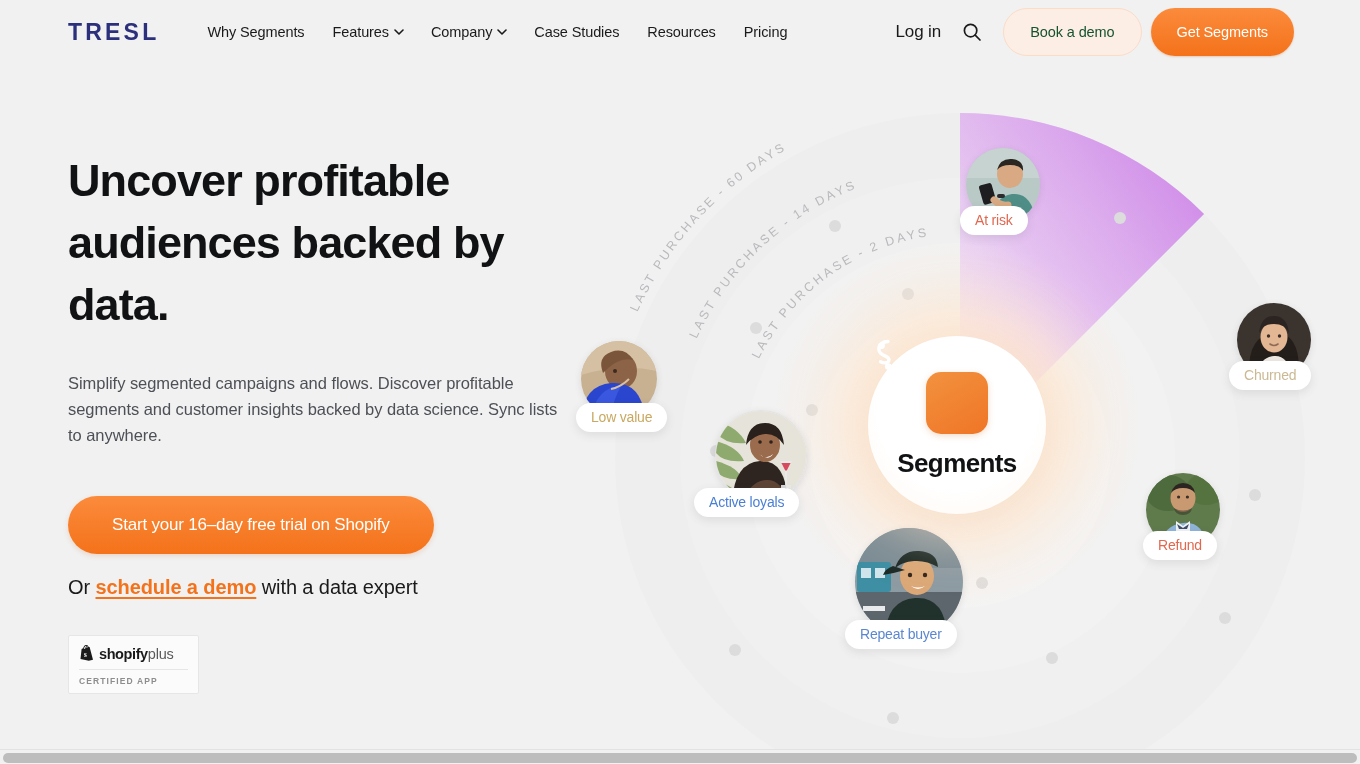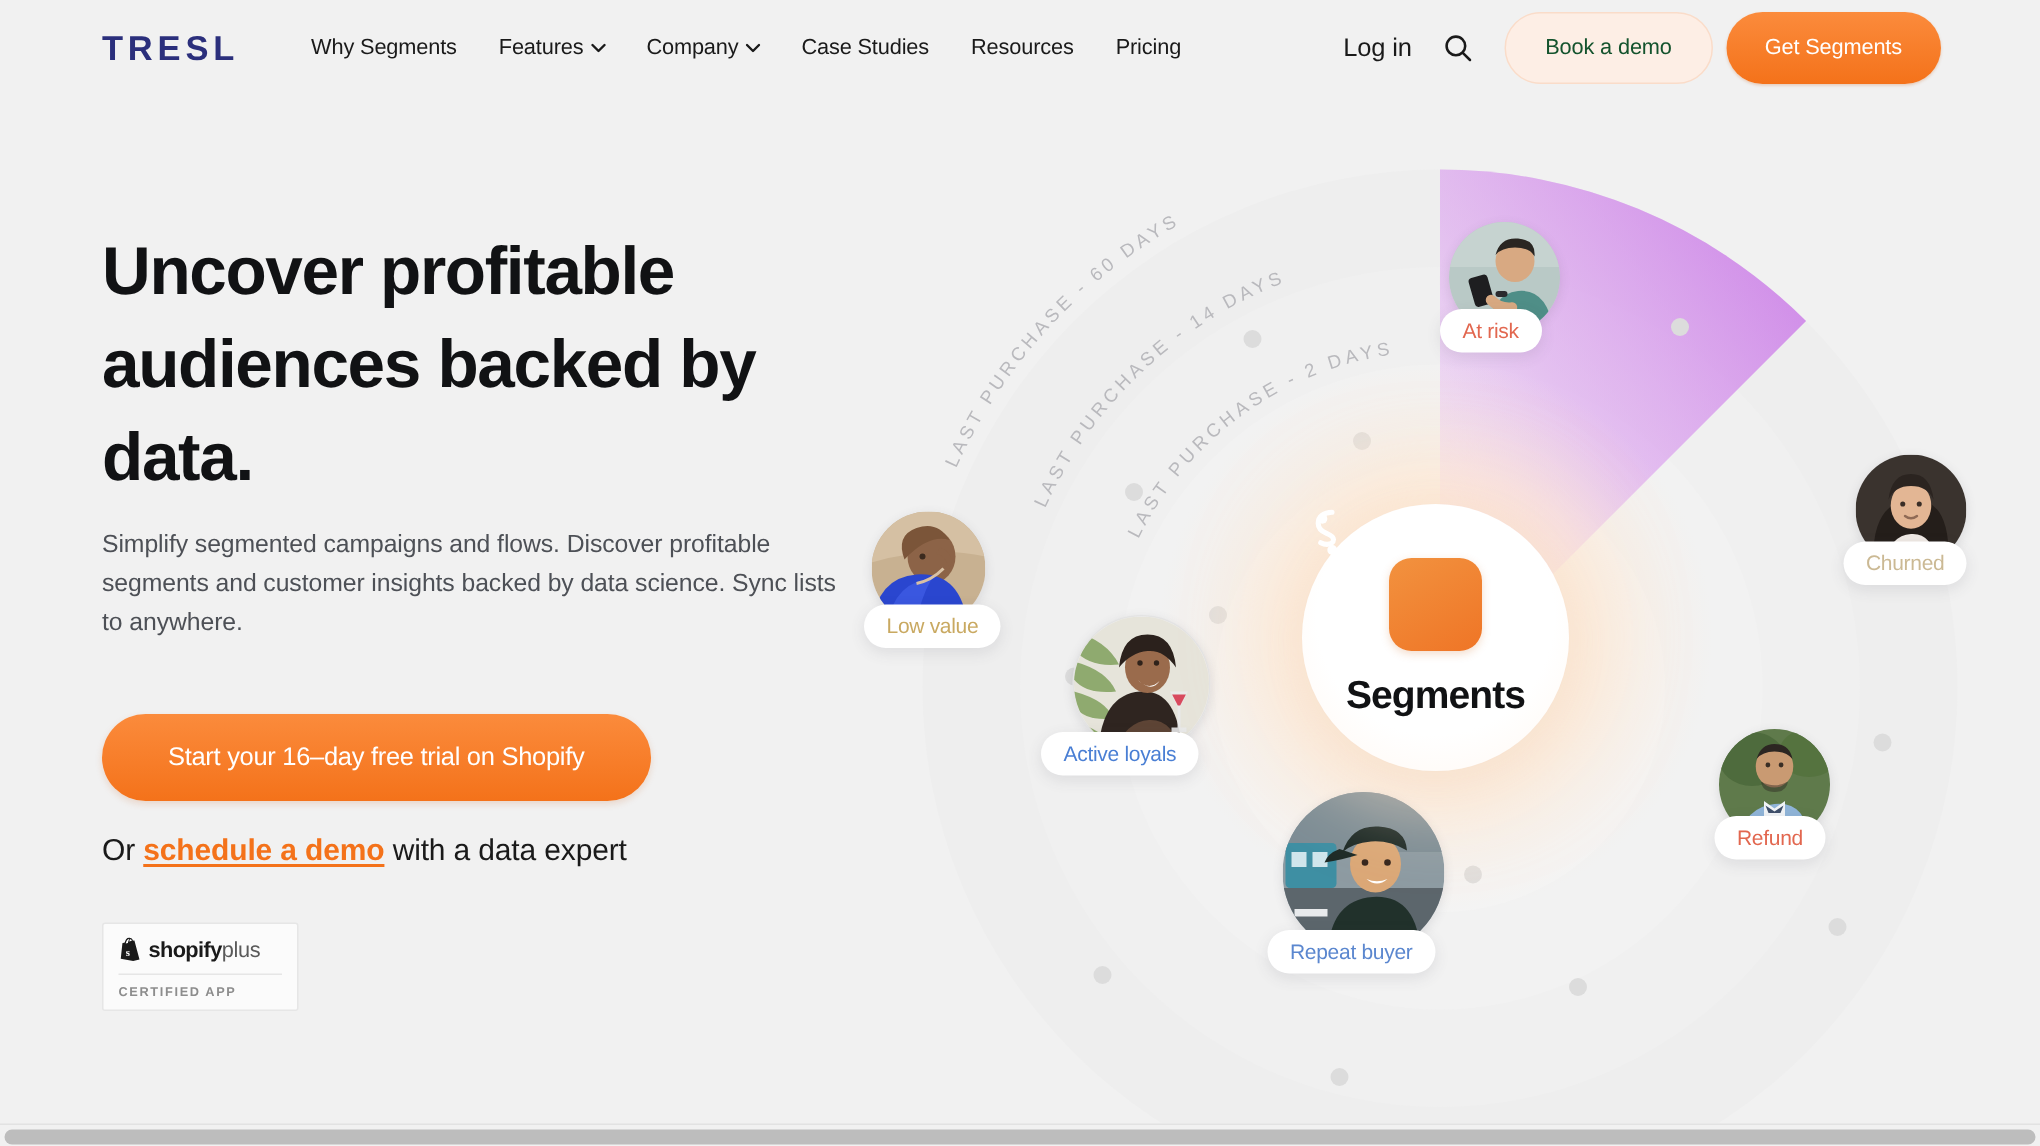--- a/index.html
+++ b/index.html
@@ -58,21 +58,21 @@
     box-shadow:0 1px 2px rgba(200,90,20,.25);
   }
 
   
   .hero-left { position:absolute; left:68px; top:150px; width:520px; z-index:40; }
   .hero-title {
     font-size:45px; line-height:62px; font-weight:700; color:#111214;
     letter-spacing:-0.9px;
   }
   .hero-sub {
-    margin-top:14px; font-size:16.5px; line-height:26px; color:#4d5056;
+    margin-top:34px; font-size:16.5px; line-height:26px; color:#4d5056;
     width:500px; letter-spacing:-0.05px;
   }
   .cta {
     margin-top:48px; display:inline-flex; align-items:center; justify-content:center;
     height:58px; padding:0 44px; border-radius:999px;
     background:linear-gradient(180deg,#fb8b3c 0%, #f4721a 100%);
     color:#fff; font-size:17px; font-weight:500; cursor:pointer;
     box-shadow:0 2px 5px rgba(200,90,20,.18); letter-spacing:-0.2px;
   }
   .demo-line { margin-top:22px; font-size:20px; color:#1a1a1a; letter-spacing:-0.1px; }
@@ -314,21 +314,21 @@
           <path d="M20 72 q3-18 17-19 q14-1 17 19z" fill="#efe9e4"></path>
           <circle cx="31.5" cy="33" r="1.7" fill="#3a2e27"></circle>
           <circle cx="42.5" cy="33" r="1.7" fill="#3a2e27"></circle>
           <path d="M33 41 q4 3 8 0" stroke="#8f6a55" stroke-width="1.6" fill="none" stroke-linecap="round"></path>
         </svg>
       </div>
       <div class="pill" style="left:-8px; top:58px; color:#cbb994;">Churned</div>
     </div>
 
 
-    <div class="node" style="left:586px; top:428px;">
+    <div class="node" style="left:586px; top:415px;">
       <div class="avatar">
         <svg width="74" height="74" viewBox="0 0 74 74">
           <rect width="74" height="74" fill="#5f7a4b"></rect>
           <ellipse cx="22" cy="20" rx="22" ry="18" fill="#4e6b3d"></ellipse>
           <ellipse cx="60" cy="16" rx="20" ry="16" fill="#55733f"></ellipse>
           <ellipse cx="37" cy="25" rx="12.5" ry="14" fill="#c99a72"></ellipse>
           <path d="M25 20 q3-10 12-10 q10 0 12 10 q-4-5-12-5 q-8 0-12 5z" fill="#2c2622"></path>
           <path d="M28 35 q9 5 18 0 q-1 7-9 7 q-8 0-9-7z" fill="#2c2622" opacity=".45"></path>
           <path d="M14 74 q3-22 23-24 q21-2 23 24z" fill="#8fb4d8"></path>
           <path d="M30 48 l7 5 l7-5 l0 26 l-14 0z" fill="#f0f3f6"></path>

